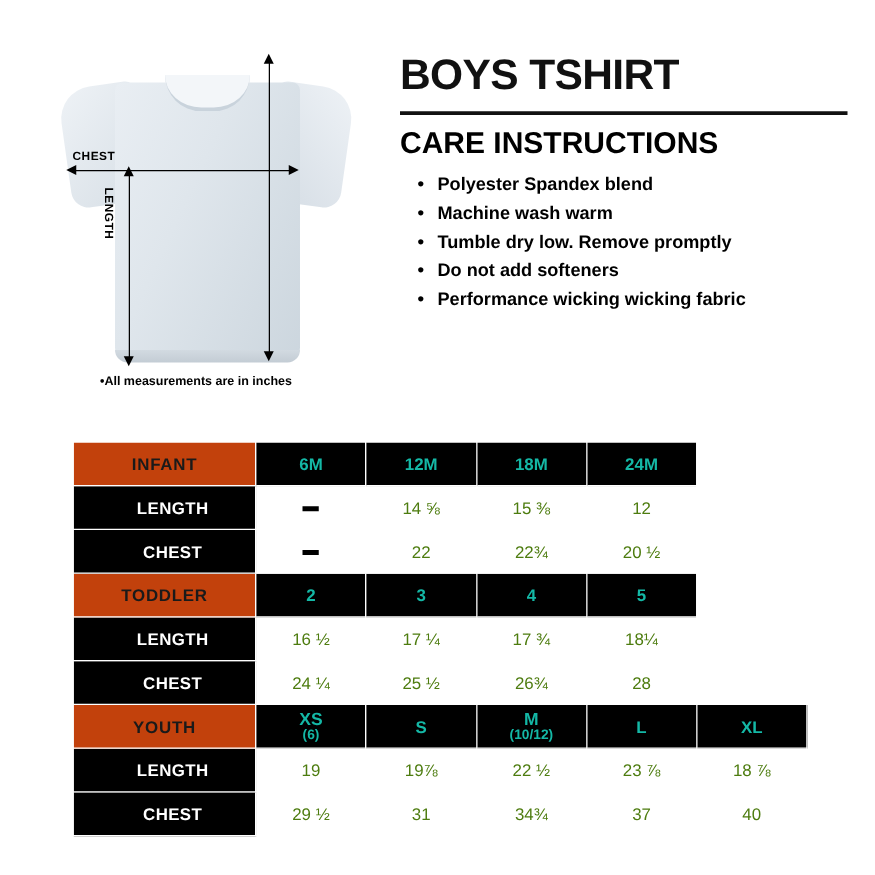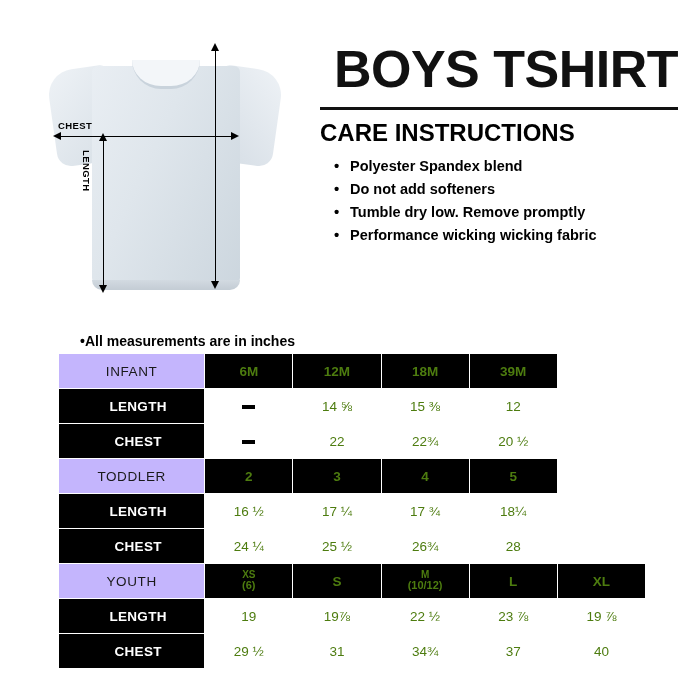--- a/index.html
+++ b/index.html
@@ -170,39 +170,38 @@
     font-size: 9.5px;
     font-weight: bold;
     letter-spacing: .4px;
     transform: rotate(90deg);
     transform-origin: left top;
     white-space: nowrap;
   }
   .footnote {
     position: absolute;
     left: 50px;
-    top: 293px;
-    font-size: 14px;
+    top: 260px;
+    font-size: 10px;
     font-weight: bold;
     color: #000;
   }
 
   
   .head-panel {
     flex: 1;
     padding-left: 10px;
     padding-top: 4px;
   }
   .title {
-    font-size: 52px;
+    font-size: 34px;
     font-weight: bold;
     line-height: 0.98;
     letter-spacing: -0.5px;
     color: #111;
-    text-align: right;
   }
   .rule {
     height: 3px;
     background: #111;
     margin: 12px 0 9px 0;
     width: 100%;
   }
   .care-title {
     font-size: 24px;
     font-weight: bold;
@@ -242,58 +241,58 @@
     table-layout: fixed;
   }
   table.size-chart td {
     border: 1px solid #ffffff;
     height: 32px;
     text-align: center;
     vertical-align: middle;
     font-size: 13.5px;
   }
   .cat-cell {
-    background: #c4b5fd;
+    background: #c2410c;
     color: #1a1a1a;
-    font-weight: normal;
+    font-weight: bold;
     font-size: 15px;
     letter-spacing: .6px;
     width: 146px;
     text-align: center;
   }
   .rowhead {
     background: #000000;
     color: #ffffff;
     font-weight: bold;
     font-size: 14.5px;
     text-align: left;
     padding-left: 14px;
     width: 146px;
     letter-spacing: .3px;
   }
   .hdr {
     background: #000000;
-    color: #4d7c0f;
+    color: #14b8a6;
     font-weight: bold;
     font-size: 14px;
   }
   .val {
     background: #ffffff;
     color: #4d7c0f;
     font-weight: normal;
   }
   .hdr .sub {
     display: block;
     font-size: 11px;
     font-weight: bold;
     line-height: 1.05;
   }
   .hdr .main {
     display: block;
-    font-size: 10px;
+    font-size: 14px;
     font-weight: bold;
     line-height: 1.05;
   }
   .dash {
     display: inline-block;
     width: 13px;
     height: 4px;
     background: #000;
     vertical-align: middle;
   }
@@ -325,22 +324,23 @@
     </div>
 
     <div class="head-panel">
       <div class="title">
         <div>BOYS TSHIRT</div>
       </div>
       <div class="rule"></div>
       <div class="care-title">CARE INSTRUCTIONS</div>
       <ul class="care-list">
         <li>Polyester Spandex blend</li>
+        <li>Machine wash warm</li>
+        <li>Tumble dry low. Remove promptly</li>
         <li>Do not add softeners</li>
-        <li>Tumble dry low. Remove promptly</li>
         <li>Performance wicking wicking fabric</li>
       </ul>
     </div>
   </div>
 
   <div class="table-wrap">
     <table class="size-chart">
       <colgroup>
         <col style="width:146px">
         <col style="width:88px">
@@ -349,21 +349,21 @@
         <col style="width:88px">
         <col style="width:88px">
       </colgroup>
       <tbody>
 
         <tr>
           <td class="cat-cell">INFANT</td>
           <td class="hdr">6M</td>
           <td class="hdr">12M</td>
           <td class="hdr">18M</td>
-          <td class="hdr">39M</td>
+          <td class="hdr">24M</td>
           <td class="empty-cell"></td>
         </tr>
         <tr>
           <td class="rowhead">LENGTH</td>
           <td class="val"><span class="dash"></span></td>
           <td class="val">14 ⅝</td>
           <td class="val">15 ⅜</td>
           <td class="val">12</td>
           <td class="empty-cell"></td>
         </tr>
@@ -414,21 +414,21 @@
           </td>
           <td class="hdr">L</td>
           <td class="hdr">XL</td>
         </tr>
         <tr>
           <td class="rowhead">LENGTH</td>
           <td class="val">19</td>
           <td class="val">19⅞</td>
           <td class="val">22 ½</td>
           <td class="val">23 ⅞</td>
-          <td class="val">19 ⅞</td>
+          <td class="val">18 ⅞</td>
         </tr>
         <tr>
           <td class="rowhead">CHEST</td>
           <td class="val">29 ½</td>
           <td class="val">31</td>
           <td class="val">34¾</td>
           <td class="val">37</td>
           <td class="val">40</td>
         </tr>
       </tbody>

